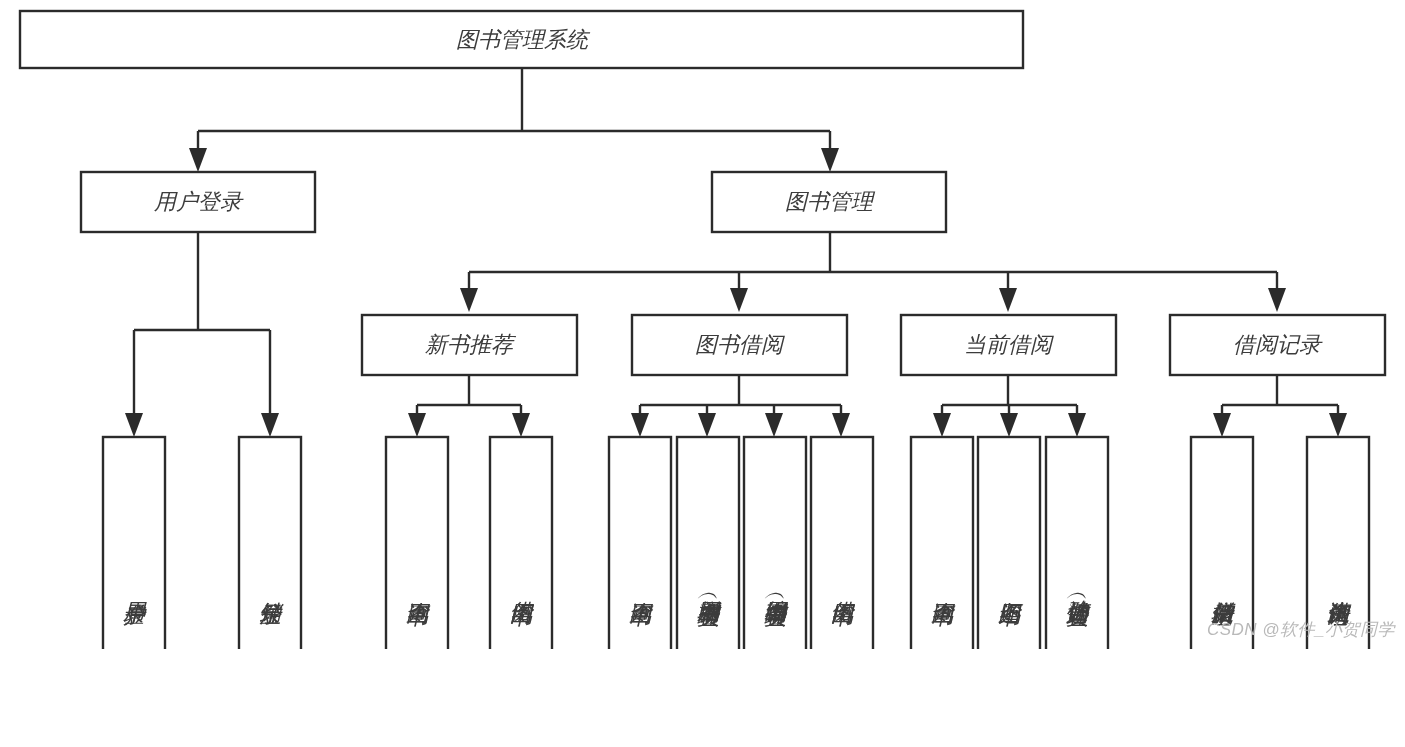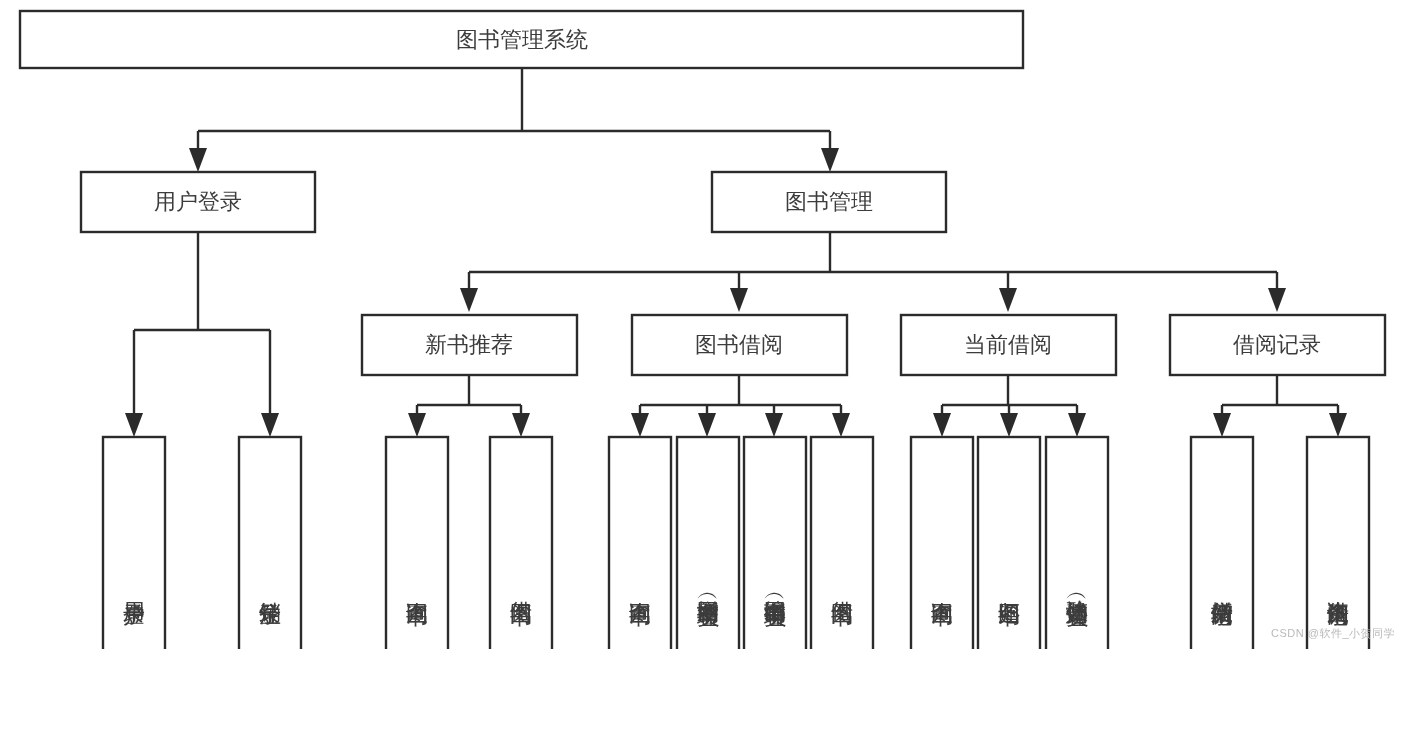--- a/index.html
+++ b/index.html
@@ -9,20 +9,21 @@
   }
   body {
     font-family: "Liberation Sans", "DejaVu Sans", sans-serif;
   }
   #diagram-root {
     position: relative;
     width: 1405px;
     height: 649px;
     background: #ffffff;
     overflow: hidden;
+    font-style: italic;
   }
   svg#tree-svg {
     position: absolute;
     left: 0;
     top: 0;
     width: 1405px;
     height: 747px;
     display: block;
   }
   .node-box {
@@ -63,21 +64,21 @@
     line-height: 1.18;
     color: #3c3c3c;
     letter-spacing: 1px;
     white-space: nowrap;
   }
   .watermark {
     position: absolute;
     right: 10px;
     bottom: 8px;
     font-family: "Liberation Sans", "DejaVu Sans", sans-serif;
-    font-size: 11px;
+    font-size: 17px;
     color: #b9b9b9;
     letter-spacing: 0.5px;
     pointer-events: none;
     user-select: none;
   }
 </style>
 </head>
 <body>
 
 <div id="diagram-root">

